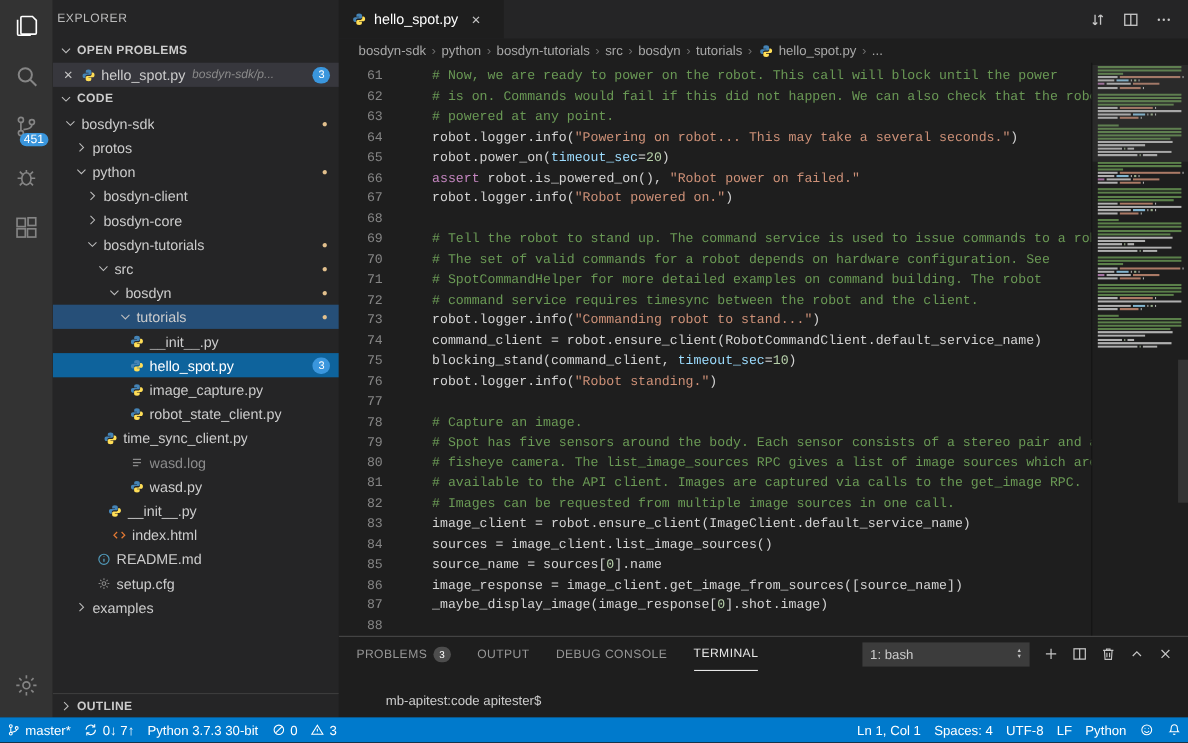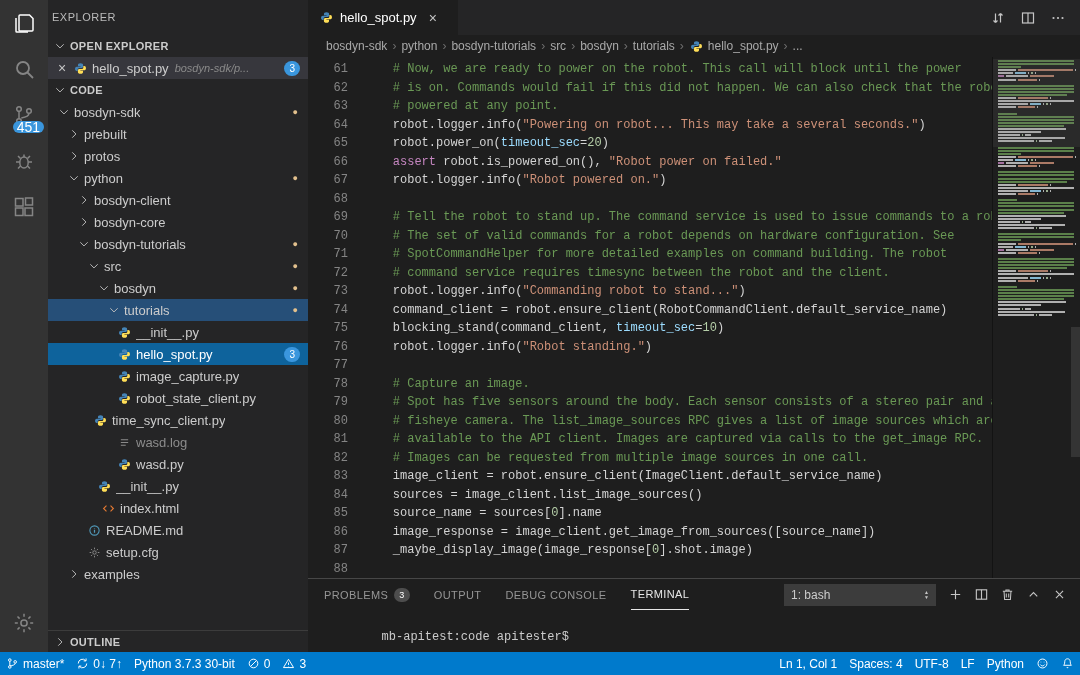--- a/index.html
+++ b/index.html
@@ -4,21 +4,21 @@
 <style>
   *{box-sizing:border-box;margin:0;padding:0}
   html,body{width:1080px;height:675px;overflow:hidden;background:#1e1e1e;
     font-family:"Liberation Sans","DejaVu Sans",sans-serif;color:#cccccc;font-size:13px}
   .app{display:flex;width:1080px;height:652px}
   
   .activitybar{width:48px;background:var(--activity-bar,#333);display:flex;flex-direction:column;align-items:center;position:relative;flex-shrink:0}
   .ab-item{width:48px;height:46px;display:flex;align-items:center;justify-content:center;color:#858585;position:relative;cursor:pointer}
   .ab-item.active{color:#fff}
   .ab-ico svg{width:24px;height:24px;display:block}
-  .ab-badge{position:absolute;right:4px;bottom:5px;background:var(--badge-blue,#3a96dd);color:#fff;font-size:14px;border-radius:9px;padding:1px 4px;line-height:10px}
+  .ab-badge{position:absolute;right:4px;bottom:5px;background:var(--badge-blue,#3a96dd);color:#fff;font-size:11px;border-radius:9px;padding:1px 4px;line-height:10px}
   .ab-bottom{position:absolute;bottom:6px}
   
   .sidebar{width:260px;background:var(--side-bar,#252526);flex-shrink:0;display:flex;flex-direction:column;position:relative;overflow:hidden}
   .sidebar-title{height:35px;line-height:35px;padding-left:4px;font-size:11px;color:#bbb;letter-spacing:.5px;flex-shrink:0}
   .section-header{height:22px;display:flex;align-items:center;font-size:11px;font-weight:700;color:#ccc;letter-spacing:.3px;padding-left:4px;flex-shrink:0;cursor:pointer}
   .outline{margin-top:auto;border-top:1px solid #3c3c3c}
   .chev{width:16px;height:16px;display:flex;align-items:center;justify-content:center;color:#bdbdbd;flex-shrink:0;margin-right:2px}
   .chev svg{width:14px;height:14px}
   .chev.open svg{transform:rotate(90deg)}
   .oe-row{height:22px;display:flex;align-items:center;background:#37373d;padding-left:6px;cursor:pointer;flex-shrink:0;white-space:nowrap}
@@ -72,21 +72,21 @@
   .panel-tabs{display:flex;height:31px}
   .ptab{margin-right:24px;font-size:11px;color:#969696;letter-spacing:.4px;display:flex;align-items:center;gap:6px;height:31px;cursor:pointer}
   .ptab.active{color:#e7e7e7;border-bottom:1px solid #e7e7e7}
   .pbadge{background:#4d4d4d;color:#fff;border-radius:8px;font-size:9px;padding:0 5px;height:14px;line-height:14px}
   .panel-controls{margin-left:auto;display:flex;align-items:center;gap:8px;color:#c5c5c5}
   .shell-select{background:#3c3c3c;height:22px;display:flex;align-items:center;justify-content:space-between;padding:0 7px;font-size:12px;color:#ccc;width:152px;cursor:pointer}
   .updown{display:flex;flex-direction:column;font-size:5px;line-height:5px;color:#c5c5c5}
   .panel-actions{display:flex;align-items:center;gap:4px}
   .pc{width:22px;height:22px;display:flex;align-items:center;justify-content:center;cursor:pointer}
   .pc svg{width:15px;height:15px}
-  .terminal{flex:1;font-family:Liberation Mono, monospace;font-size:12px;color:#ccc;padding:6px 0 0 16px;white-space:pre}
+  .terminal{flex:1;font-family:Liberation Sans, sans-serif;font-size:12px;color:#ccc;padding:6px 0 0 16px;white-space:pre}
   
   .statusbar{height:23px;background:var(--status-bar,#007acc);display:flex;align-items:center;color:#fff;font-size:12px;width:1080px}
   .st-left,.st-right{display:flex;height:23px}
   .st-right{margin-left:auto}
   .st-item{display:flex;align-items:center;gap:4px;padding:0 6px;height:23px;cursor:pointer}
   .st-ico{display:flex}
   .st-ico svg{width:13px;height:13px;display:block}
 </style>
 </head>
 <body>
@@ -150,21 +150,21 @@
     </nav>
 
   <aside class="sidebar">
     <div class="sidebar-title">EXPLORER</div>
     <div class="section-header">
       <span class="chev open">
           <svg viewBox="0 0 16 16" fill="none" stroke="currentColor" stroke-width="1.1">
             <path d="M6 3.8L10.2 8 6 12.2"></path>
           </svg>
         </span>
-      <span class="sh-label">OPEN EXPLORER</span>
+      <span class="sh-label">OPEN PROBLEMS</span>
     </div>
     <div class="oe-row">
       <span class="oe-close">×</span>
       <span class="fi" id="oe-icon">
           <svg viewBox="0 0 16 16">
             <path d="M7.9 1.5c-2.3 0-3 1-3 2.2v1.5h3.2v.6H3.4c-1.2 0-2.1.9-2.1 2.6 0 1.7.8 2.7 2 2.7h1.2V9.3c0-1.1 1-2 2.1-2h2.9c1 0 1.7-.8 1.7-1.8V3.7c0-1.2-.9-2.2-3.3-2.2z" fill="#4584b6"></path>
             <path d="M8.1 14.5c2.3 0 3-1 3-2.2v-1.5H7.9v-.6h4.7c1.2 0 2.1-.9 2.1-2.6 0-1.7-.8-2.7-2-2.7h-1.2v1.8c0 1.1-1 2-2.1 2H6.5c-1 0-1.7.8-1.7 1.8v1.8c0 1.2.9 2.2 3.3 2.2z" fill="#ffde57"></path>
           </svg>
         </span>
       <span class="oe-name">hello_spot.py</span>
@@ -181,28 +181,20 @@
     </div>
     <div class="tree" id="tree">
         <div class="trow" style="padding-left: 8px;">
           <span class="chev open">
             <svg viewBox="0 0 16 16" fill="none" stroke="currentColor" stroke-width="1.1">
               <path d="M6 3.8L10.2 8 6 12.2"></path>
             </svg>
           </span>
           <span class="rname">bosdyn-sdk</span>
           <span class="gitdot">●</span>
-        </div>
-        <div class="trow" style="padding-left: 18px;">
-          <span class="chev">
-            <svg viewBox="0 0 16 16" fill="none" stroke="currentColor" stroke-width="1.1">
-              <path d="M6 3.8L10.2 8 6 12.2"></path>
-            </svg>
-          </span>
-          <span class="rname">prebuilt</span>
         </div>
         <div class="trow" style="padding-left: 18px;">
           <span class="chev">
             <svg viewBox="0 0 16 16" fill="none" stroke="currentColor" stroke-width="1.1">
               <path d="M6 3.8L10.2 8 6 12.2"></path>
             </svg>
           </span>
           <span class="rname">protos</span>
         </div>
         <div class="trow" style="padding-left: 18px;">

